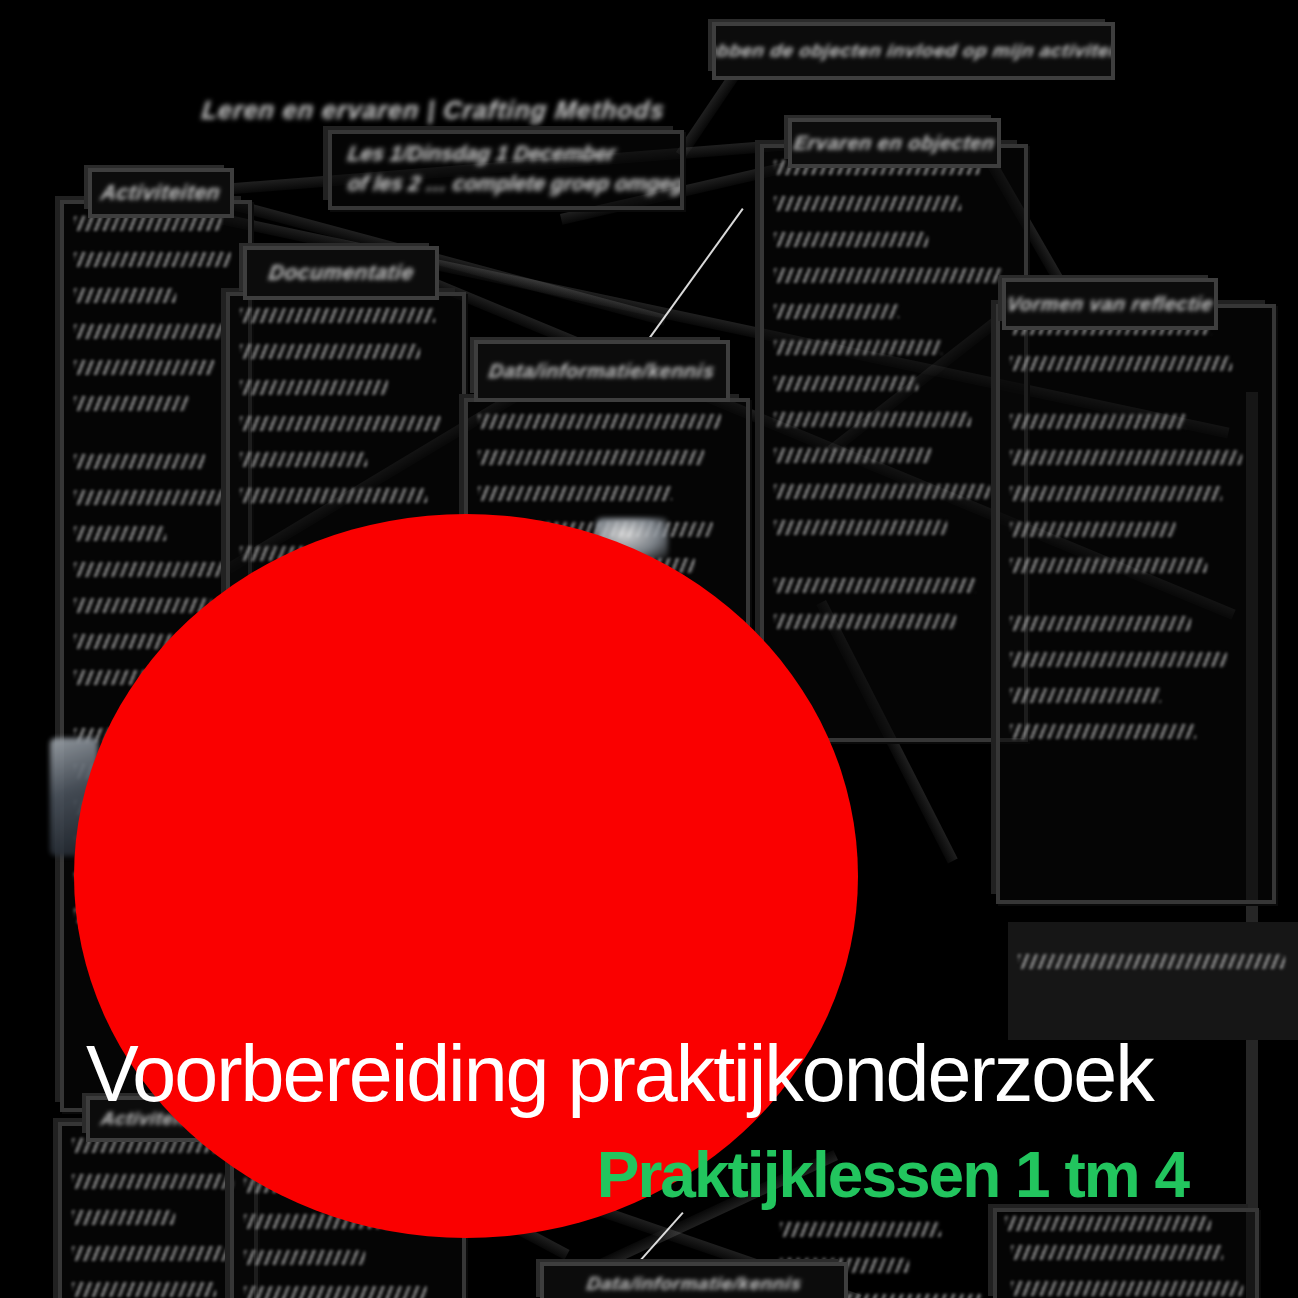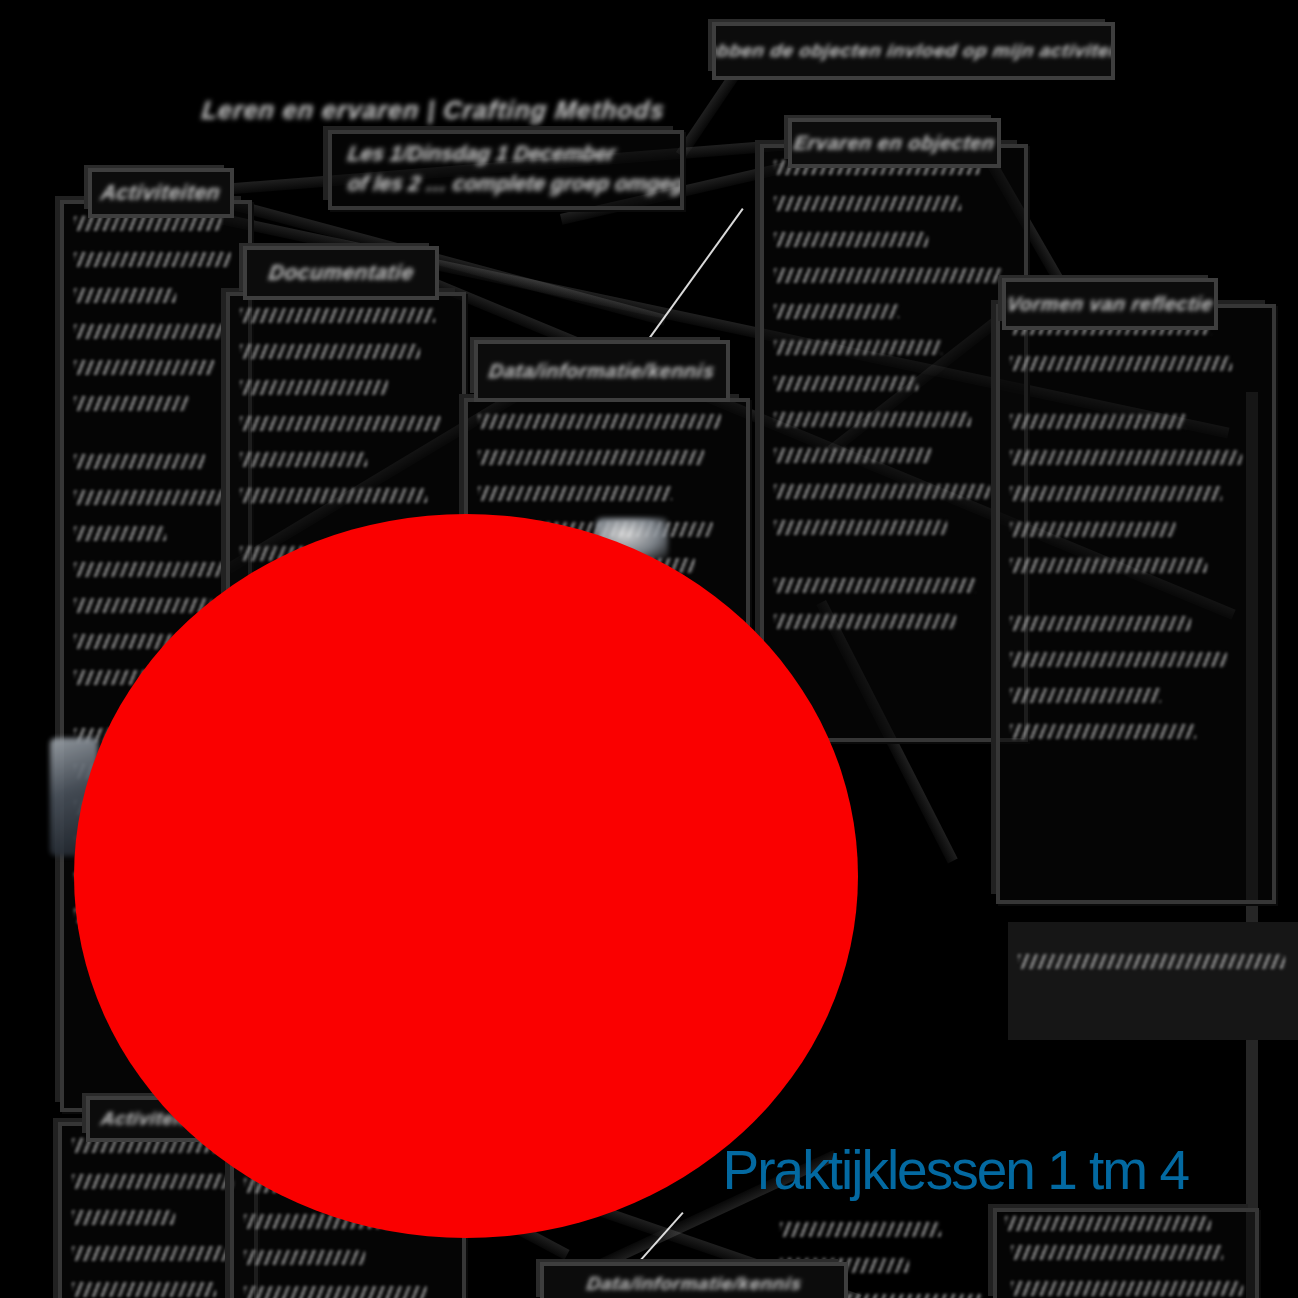--- a/index.html
+++ b/index.html
@@ -29,22 +29,22 @@
   .blob{position:absolute;filter:blur(2.5px);z-index:2;border-radius:6px;}
   .edgestrip{position:absolute;background:#262626;z-index:1;}
 
   
   .red-ellipse{position:absolute;left:74px;top:514px;width:784px;height:724px;border-radius:50%;
                background:#fa0000;z-index:5;}
   .big-title{position:absolute;left:46px;top:850px;font-size:153px;line-height:1.05;font-weight:400;
              letter-spacing:-2px;color:#fff;white-space:nowrap;z-index:6;}
   .sub1{position:absolute;left:86px;top:1028px;font-size:79px;letter-spacing:-2px;color:#fff;
         white-space:nowrap;z-index:6;}
-  .sub2{position:absolute;right:110px;top:1138px;font-size:55px;letter-spacing:-2px;color:#0369a1;
-        white-space:nowrap;z-index:6;}
+  .sub2{position:absolute;right:110px;top:1138px;font-size:64px;letter-spacing:-2px;color:#22c55e;
+        white-space:nowrap;z-index:6;font-weight:bold;}
 </style>
 </head>
 <body>
 
 <div class="stage">
 
   <div class="beam" style="left:222px;top:184px;width:588px;transform:rotate(-4.5deg);"></div>
   <div class="beam" style="left:222px;top:196px;width:460px;transform:rotate(15deg);"></div>
   <div class="beam" style="left:224px;top:214px;width:1028px;transform:rotate(12deg);"></div>
   <div class="beam" style="left:430px;top:276px;width:872px;transform:rotate(22.5deg);"></div>
@@ -208,15 +208,16 @@
     </div>
 
   <div class="mbox" style="left:993px;top:1208px;width:258px;height:90px;">
     <div class="sq" style="width:80%;margin:4px 0 14px 8px;"></div>
     <div class="sq" style="width:82%;margin-left:14px;"></div>
     <div class="sq" style="width:90%;margin-left:14px;"></div>
   </div>
 
   <div class="red-ellipse"></div>
 
+  <div class="sub1">Voorbereiding praktijkonderzoek</div>
   <div class="sub2">Praktijklessen 1 tm 4</div>
 
 </div>
 
 </body></html>

